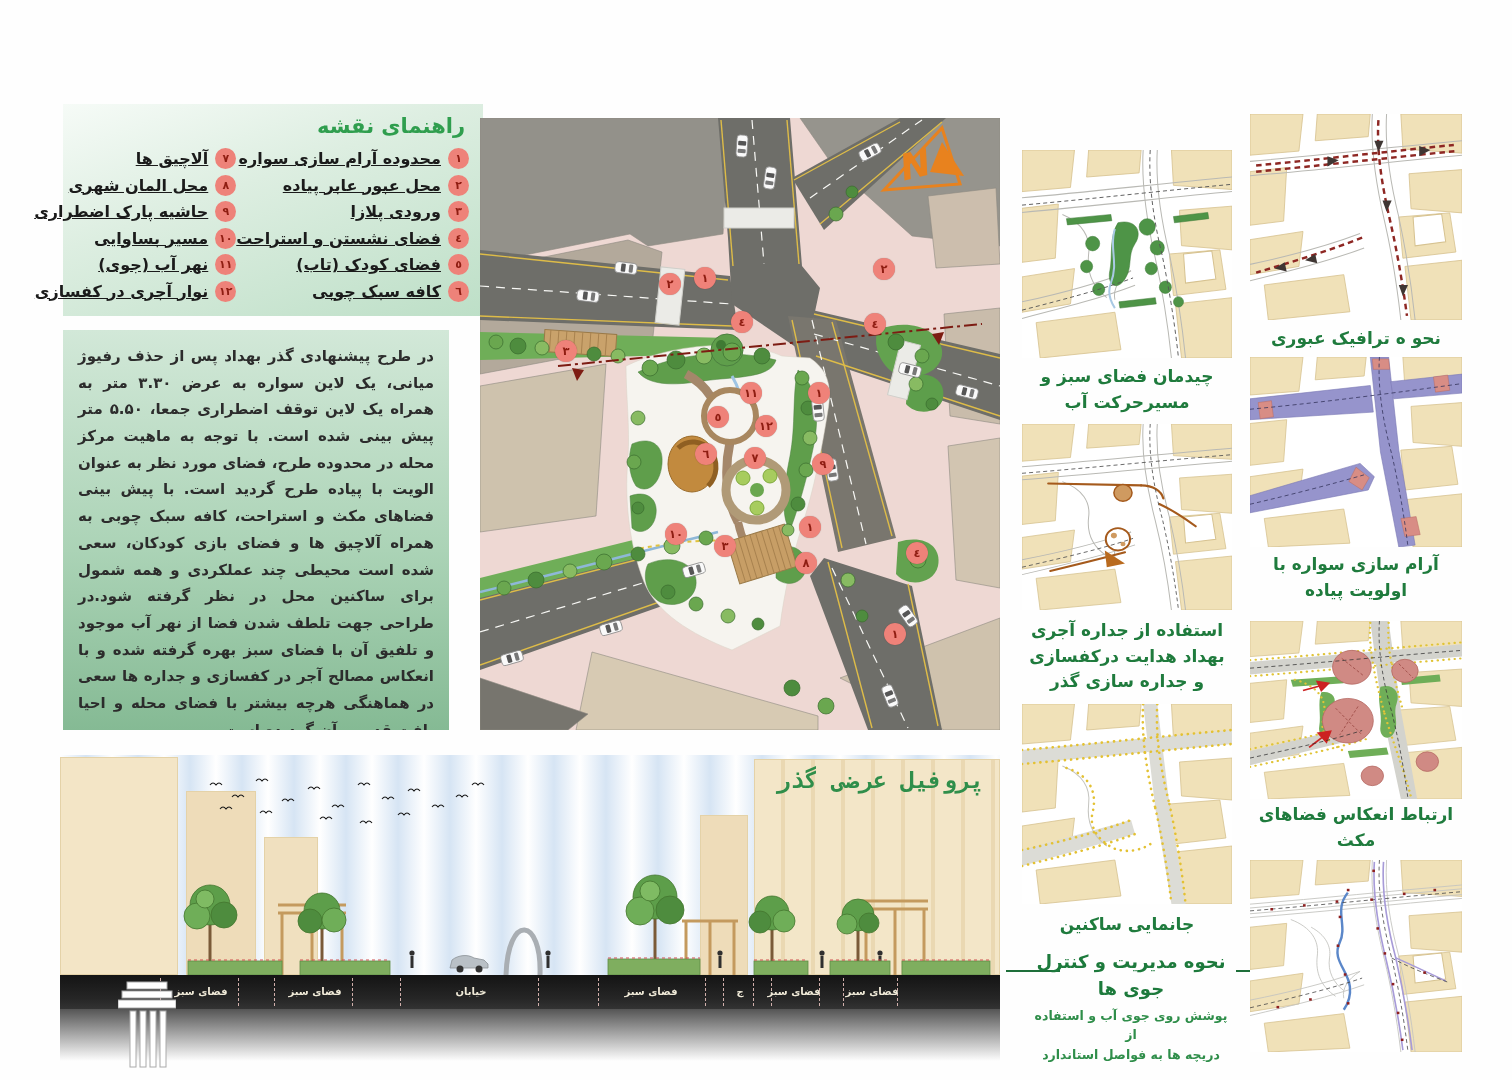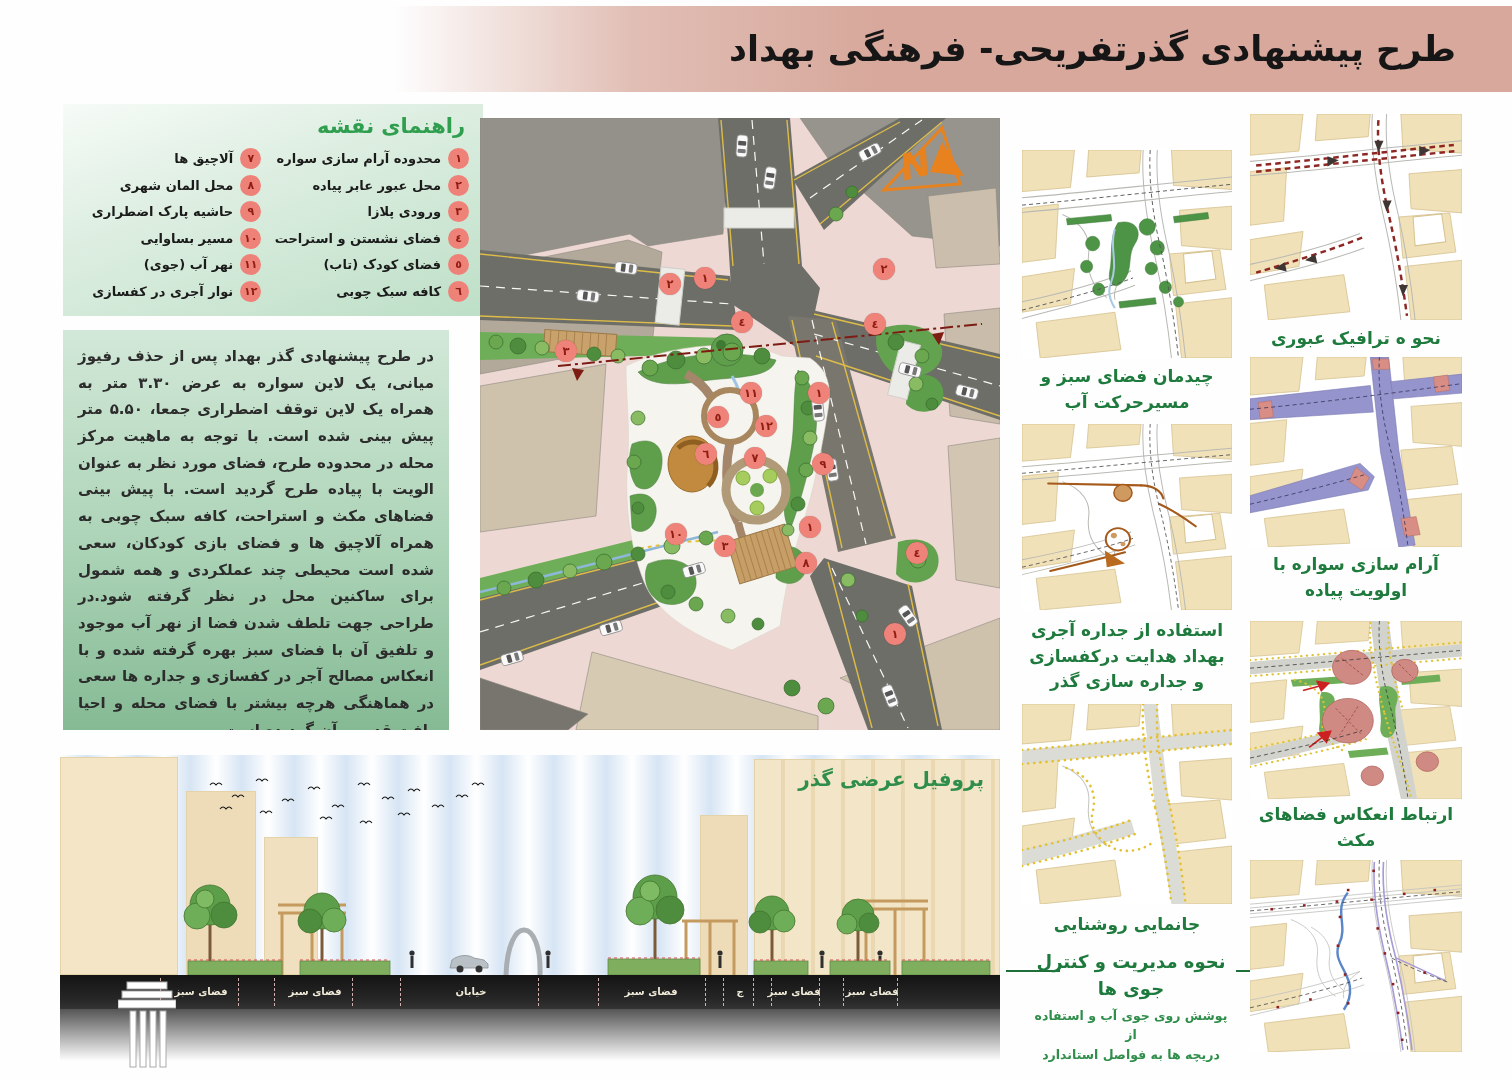--- a/index.html
+++ b/index.html
@@ -15,21 +15,21 @@
   
   .legend{position:absolute;left:63px;top:104px;width:420px;height:212px;box-sizing:border-box;
     background:linear-gradient(160deg,#f6fbf7 0%,#ddeee1 40%,#bddfc7 100%);padding:8px 14px 6px;}
   .legend-title{direction:rtl;text-align:right;color:#2f9e4e;font-weight:bold;font-size:21px;margin:2px 4px 10px 0;}
   .legend-cols{display:flex;direction:rtl;}
   .legend-col{flex:0 0 53%;}
   .legend-col.second{flex:0 0 47%;}
   .legend-row{display:flex;direction:rtl;align-items:center;gap:7px;margin-bottom:5.5px;}
   .badge{flex:0 0 21px;width:21px;height:21px;border-radius:50%;background:#ee8279;color:#8f1d12;
     font-size:11px;font-weight:bold;display:flex;align-items:center;justify-content:center;}
-  .legend-label{font-size:13px;font-weight:bold;color:#1b1b1b;white-space:nowrap;}
+  .legend-label{font-size:16px;font-weight:bold;color:#1b1b1b;white-space:nowrap;text-decoration:underline;}
 
   
   .description{position:absolute;left:63px;top:330px;width:386px;height:400px;box-sizing:border-box;
     background:linear-gradient(180deg,#d2e8d8 0%,#abd3b6 55%,#85ba94 100%);padding:13px 15px;overflow:hidden;}
   .description p{margin:0;direction:rtl;text-align:justify;font-size:15px;font-weight:bold;color:#2c2c2c;line-height:1.78;}
 
   
   .plan{position:absolute;left:480px;top:118px;width:520px;height:612px;}
   .plan svg{display:block;width:520px;height:612px;}
   .pbadge{position:absolute;width:22px;height:22px;border-radius:50%;background:#ef8279;color:#8f1d12;
@@ -44,21 +44,21 @@
   .cap.sub{font-size:12.5px;color:#2f8e4a;line-height:1.55;}
   .leader{position:absolute;height:0;border-top:2px solid #1e6f3a;}
 
   
   .profile{position:absolute;left:60px;top:755px;width:940px;height:310px;}
   .sky{position:absolute;left:0;top:0;width:940px;height:220px;
     background:repeating-linear-gradient(90deg,#ffffff 0px,#cfe0f2 26px,#ffffff 52px);opacity:.85;}
   .bldg{position:absolute;background:#f3e5c6;border:1px solid #e4d2a8;box-sizing:border-box;}
   .bldg.striped{background:repeating-linear-gradient(90deg,#f3e6c8 0 26px,#ead8b2 26px 30px);}
   .scene{position:absolute;left:0;top:0;}
-  .profile-title{position:absolute;right:16px;top:12px;direction:rtl;color:#2f8e4a;font-weight:bold;font-size:20px;}
+  .profile-title{position:absolute;right:16px;top:12px;direction:rtl;color:#2f8e4a;font-weight:bold;font-size:23px;font-family:Liberation Mono, monospace;}
   .ground{position:absolute;left:0;top:220px;width:940px;height:34px;
     background:linear-gradient(180deg,#141414 0%,#262626 70%,#333 100%);}
   .ground-fade{position:absolute;left:0;top:254px;width:940px;height:52px;
     background:linear-gradient(180deg,rgba(55,55,55,.85) 0%,rgba(90,90,90,0) 100%);}
   .seg-label{position:absolute;top:11px;transform:translateX(-50%);color:#f0ead8;font-size:10px;font-weight:bold;direction:rtl;white-space:nowrap;}
   .sep{position:absolute;top:3px;height:28px;width:0;border-left:1.5px dashed rgba(240,200,195,.85);}
   .plaza-arrow{position:absolute;left:450px;top:262px;width:415px;height:16px;display:flex;align-items:center;}
   .ah{width:0;height:0;border-top:6px solid transparent;border-bottom:6px solid transparent;}
   .ah.left{border-right:11px solid #e05045;}
   .ah.right{border-left:11px solid #e05045;}
@@ -74,23 +74,20 @@
     letter-spacing:1px;line-height:1;margin-top:26px;-webkit-text-stroke:1px #a8a8a8;text-shadow:0 1px 3px rgba(0,0,0,.35);}
   .copyright{font-family:"Liberation Sans",sans-serif;font-size:13px;color:#8a8a8a;margin:14px 0 0 2px;font-weight:bold;}
   .tagline{font-family:"Liberation Sans",sans-serif;font-size:14.5px;font-weight:bold;letter-spacing:2.5px;
     color:#fff;-webkit-text-stroke:0.8px #b5b5b5;margin:2px 0 0 60px;text-shadow:0 1px 2px rgba(0,0,0,.25);}
 </style>
 </head>
 <body>
 
 <div class="board">
 
-  <header class="header">
-    <h1 class="title">طرح پیشنهادی گذرتفریحی- فرهنگی بهداد</h1>
-  </header>
 
   <section class="legend">
     <div class="legend-title">راهنمای نقشه</div>
     <div class="legend-cols">
       <div class="legend-col">
         <div class="legend-row">
             <span class="badge">١</span>
             <span class="legend-label">محدوده آرام سازی سواره</span>
           </div>
         <div class="legend-row">
@@ -460,21 +457,21 @@
         <path d="M120,0 C118,34 124,70 132,104"></path>
           <path d="M134,0 C132,34 138,68 146,100"></path>
         <path d="M132,104 C138,130 144,164 148,200"></path>
           <path d="M146,100 C152,128 158,162 162,200"></path>
         <path d="M0,146 C38,138 76,128 108,116"></path>
           <path d="M0,162 C40,152 80,142 112,130"></path>
         <path d="M44,64 C70,72 74,92 70,108 C66,124 76,136 90,144 C104,150 120,146 130,138"></path>
       </g>
     </svg>
   </figure>
-  <figcaption class="cap" style="left:1022px;top:912px;width:210px">جانمایی روشنایی</figcaption>
+  <figcaption class="cap" style="left:1022px;top:912px;width:210px">جانمایی ساکنین</figcaption>
 
   <div class="leader" style="left:1006px;top:970px;width:54px"></div>
   <div class="leader" style="left:1236px;top:970px;width:16px"></div>
   <figcaption class="cap small-title" style="left:1030px;top:948px;width:202px">نحوه مدیریت و کنترل
 جوی ها</figcaption>
   <figcaption class="cap sub" style="left:1030px;top:1006px;width:202px">پوشش روی جوی آب و استفاده از
 دریچه ها به فواصل استاندارد</figcaption>
 
   <figure class="thumb" style="left:1250px;top:114px;width:212px;height:206px">
     <svg viewBox="0 0 208 200" preserveAspectRatio="none">

